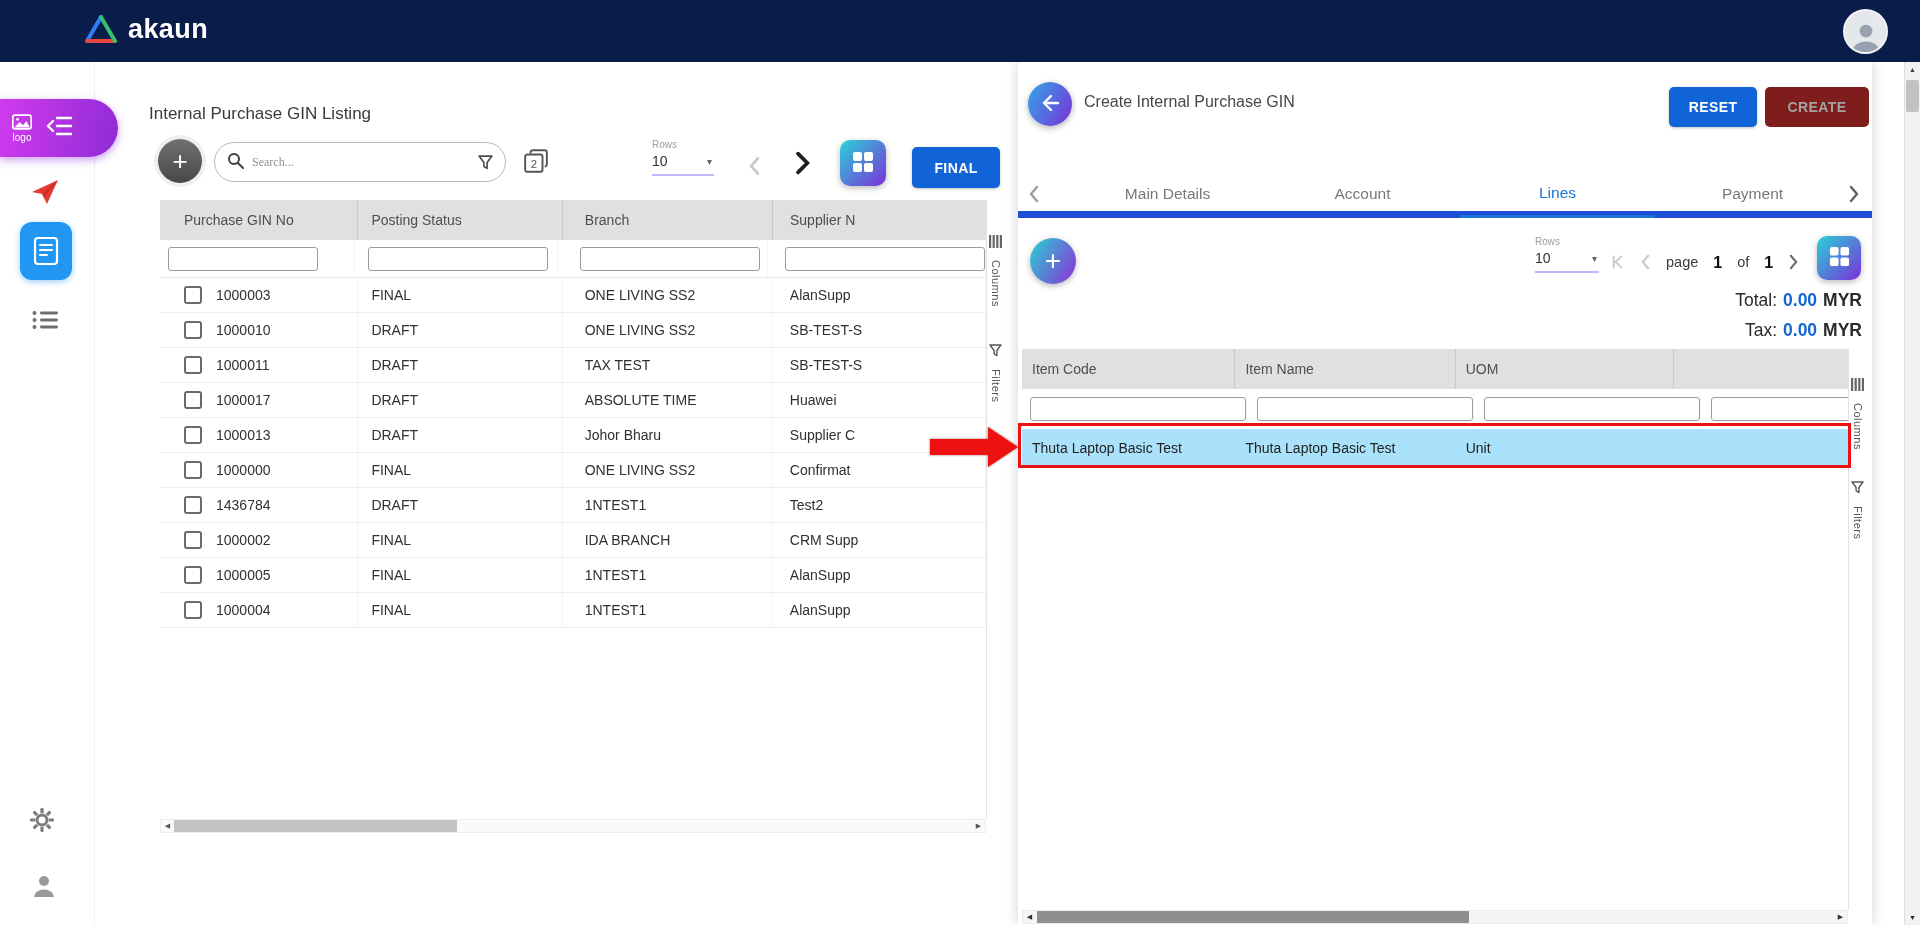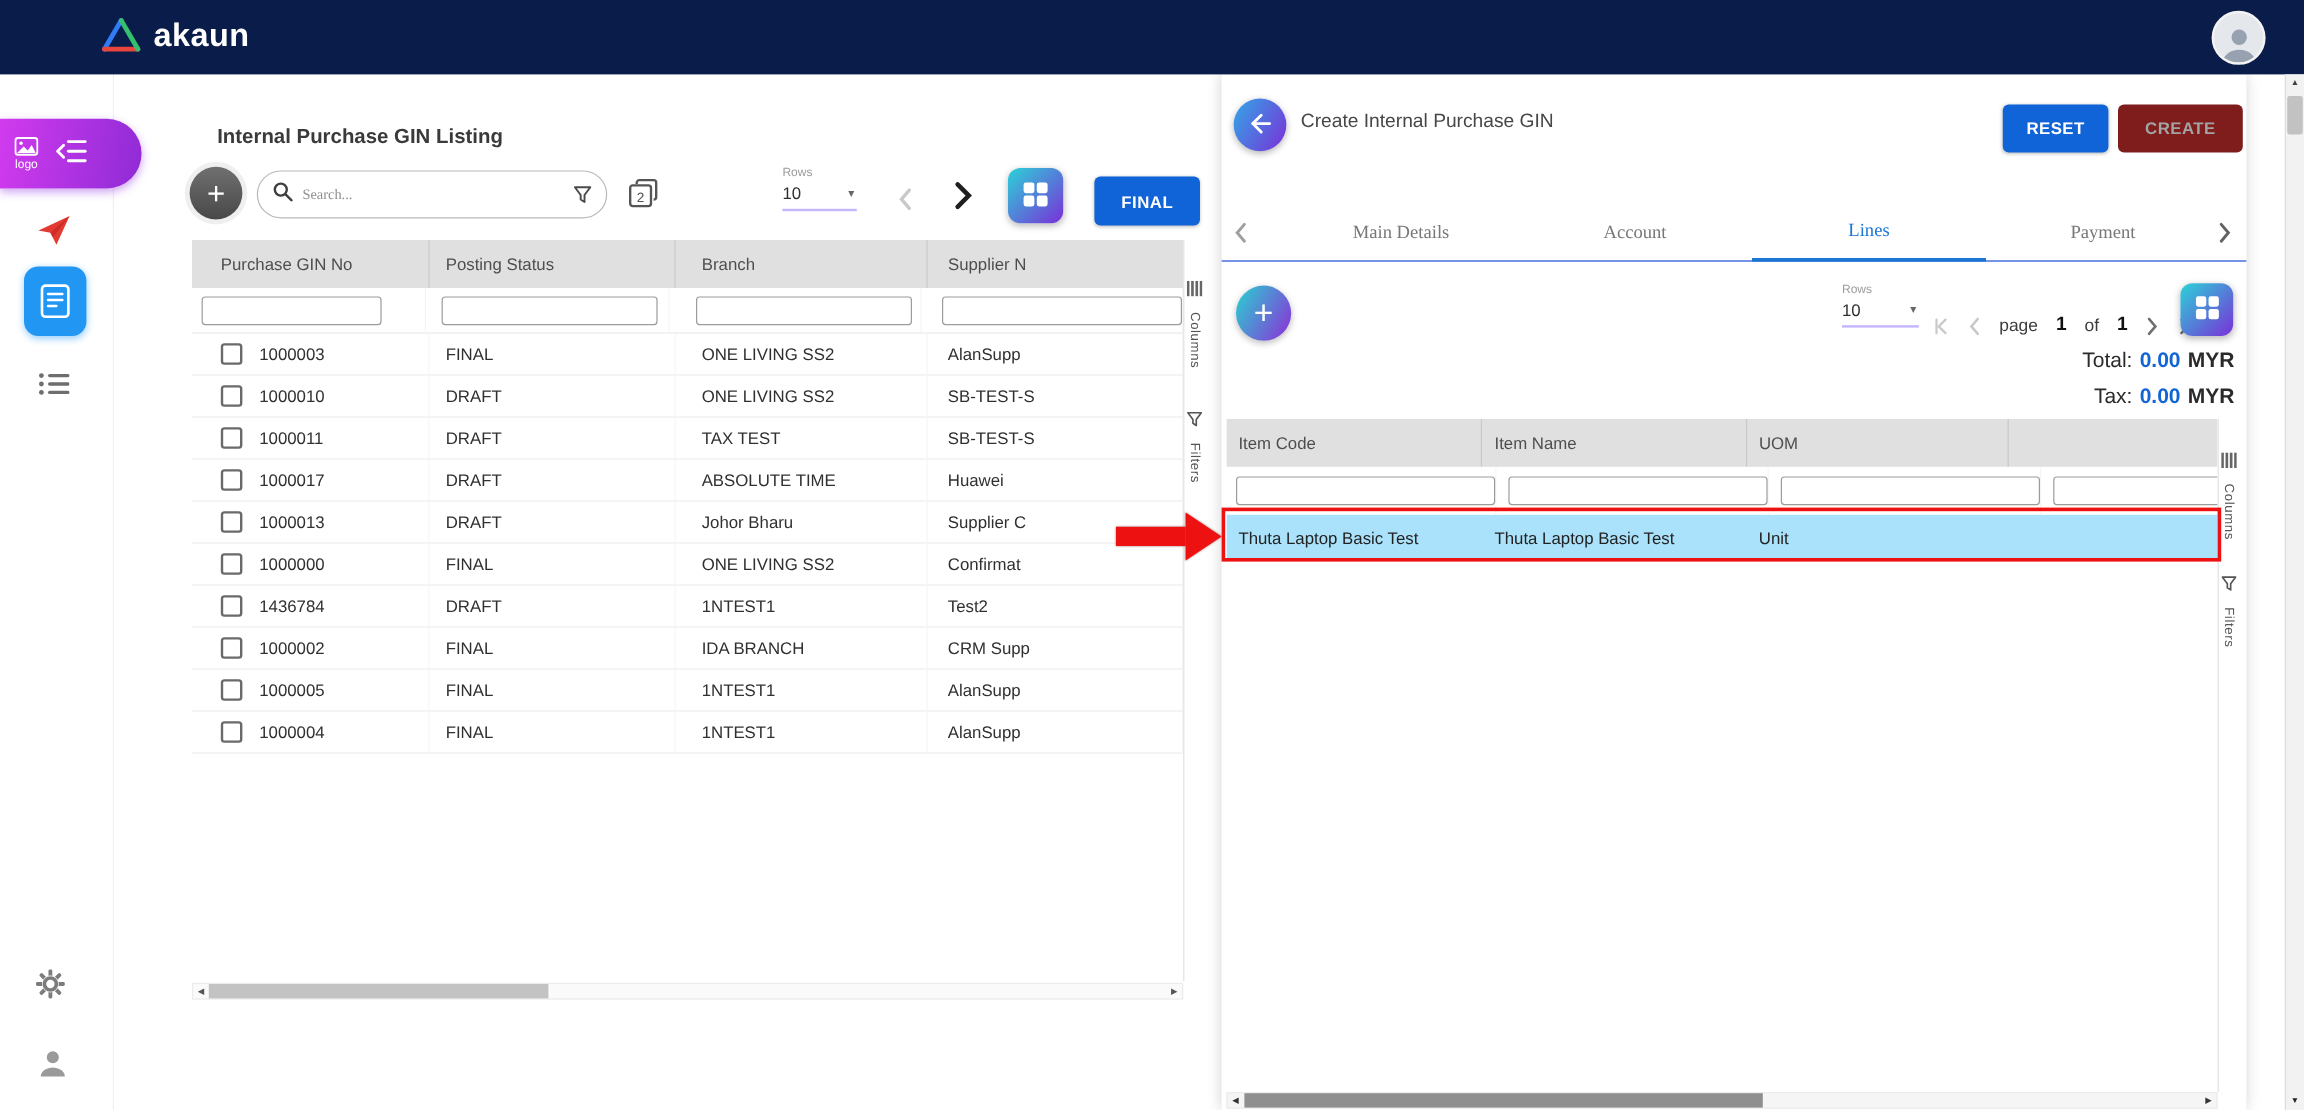--- a/index.html
+++ b/index.html
@@ -18,21 +18,21 @@
   .pill { position:absolute; left:0; top:37px; width:118px; height:58px; border-radius:0 29px 29px 0;
           background:linear-gradient(100deg,#d13bee 0%, #8f2bd6 100%); box-shadow:0 3px 8px rgba(142,45,226,.45);
           z-index:20; display:flex; align-items:center; }
   .pill-img { margin-left:12px; display:flex; flex-direction:column; align-items:center; gap:2px; }
   .pill-img .cap { color:#fff; font-size:10px; }
   .pill-menu { margin-left:14px; }
   .side-icon { position:absolute; display:flex; align-items:center; justify-content:center; }
   .blue-tile { left:20px; top:160px; width:52px; height:58px; border-radius:12px; background:#2196f3; box-shadow:0 2px 6px rgba(33,150,243,.45); }
 
   
-  .l-title { left:149px; top:104px; font-size:17px; font-weight:700; color:#3a3a3a;margin-left:32px; }
+  .l-title { left:149px; top:104px; font-size:17px; font-weight:400; color:#3a3a3a; }
   .circle-plus-gray { left:158px; top:139px; width:44px; height:44px; border-radius:50%;
       background:linear-gradient(180deg,#707070,#484848); color:#fff; font-size:26px; display:flex; align-items:center;
       justify-content:center; border:none; box-shadow:0 0 0 4px #efefef; cursor:pointer; }
   .searchbox { left:214px; top:142px; width:292px; height:40px; border:1px solid #b9b9b9; border-radius:20px;
       display:flex; align-items:center; padding:0 12px; gap:8px; background:#fff; }
   .searchbox input { border:none; outline:none; flex:1; font-size:12px; color:#ef4444; min-width:0; font-family:Liberation Serif, serif; }
   .searchbox input::placeholder { color:#8f8f8f; }
   .icon-btn { background:none; border:none; cursor:pointer; display:flex; align-items:center; justify-content:center; padding:0; }
 
   .rowsctl { display:flex; flex-direction:column; cursor:pointer; }
@@ -84,28 +84,28 @@
       font-size:7px; color:#3f3f3f; cursor:pointer; }
   .vs-thumb { position:absolute; top:18px; left:1px; width:13px; height:32px; background:#c2c2c2; border-radius:2px; cursor:grab; }
 
   
   .card { left:1018px; top:62px; width:854px; height:863px; background:#fff; box-shadow:0 0 12px rgba(0,0,0,.18); z-index:5; }
   .card .abs { position:absolute; }
   .back-btn { left:10px; top:20px; width:44px; height:44px; border-radius:50%;
       background:linear-gradient(120deg,#31a8e6,#7a30d8); border:none; cursor:pointer; display:flex;
       align-items:center; justify-content:center; box-shadow:0 2px 6px rgba(0,0,0,.3); }
   .card-title { left:66px; top:31px; font-size:16px; font-weight:500; color:#474747; }
-  .tabsrow { left:0; top:108px; width:854px; height:48px; border-bottom:1px solid #1d4ed8;font-family:Liberation Serif, serif; }
+  .tabsrow { left:0; top:108px; width:854px; height:48px; border-bottom:7px solid #1d4ed8; }
   .tabs { position:absolute; left:52px; top:0; width:780px; height:48px; display:flex; }
   .tab { flex:1; display:flex; align-items:center; justify-content:center; font-size:15.5px; color:#787878;
       font-weight:500; cursor:pointer; height:100%; }
   .tab.active { color:#1976d2; border-bottom:3px solid #1976d2; }
   .tab-chev { position:absolute; top:15px; cursor:pointer; }
 
-  .pagination { display:flex; align-items:flex-end; gap:15px; height:26px; }
+  .pagination { display:flex; align-items:flex-start; gap:15px; height:26px; }
   .pg-word { font-size:14.5px; color:#3c3c3c; }
   .pg-num { font-size:16px; font-weight:700; color:#111; }
 
   .tot-line { display:flex; gap:6px; align-items:baseline; font-size:17.5px; }
   .tot-label { color:#2a2a2a; font-weight:500; }
   .tot-value { color:#1365d4; font-weight:700; }
   .tot-cur { color:#2a2a2a; font-weight:700; }
 
   .rtable { left:4px; top:287px; width:826px; overflow:hidden; background:#fff; }
   .v1 { width:246px; padding-left:10px; } .v2 { width:254px; padding-left:10px; }

